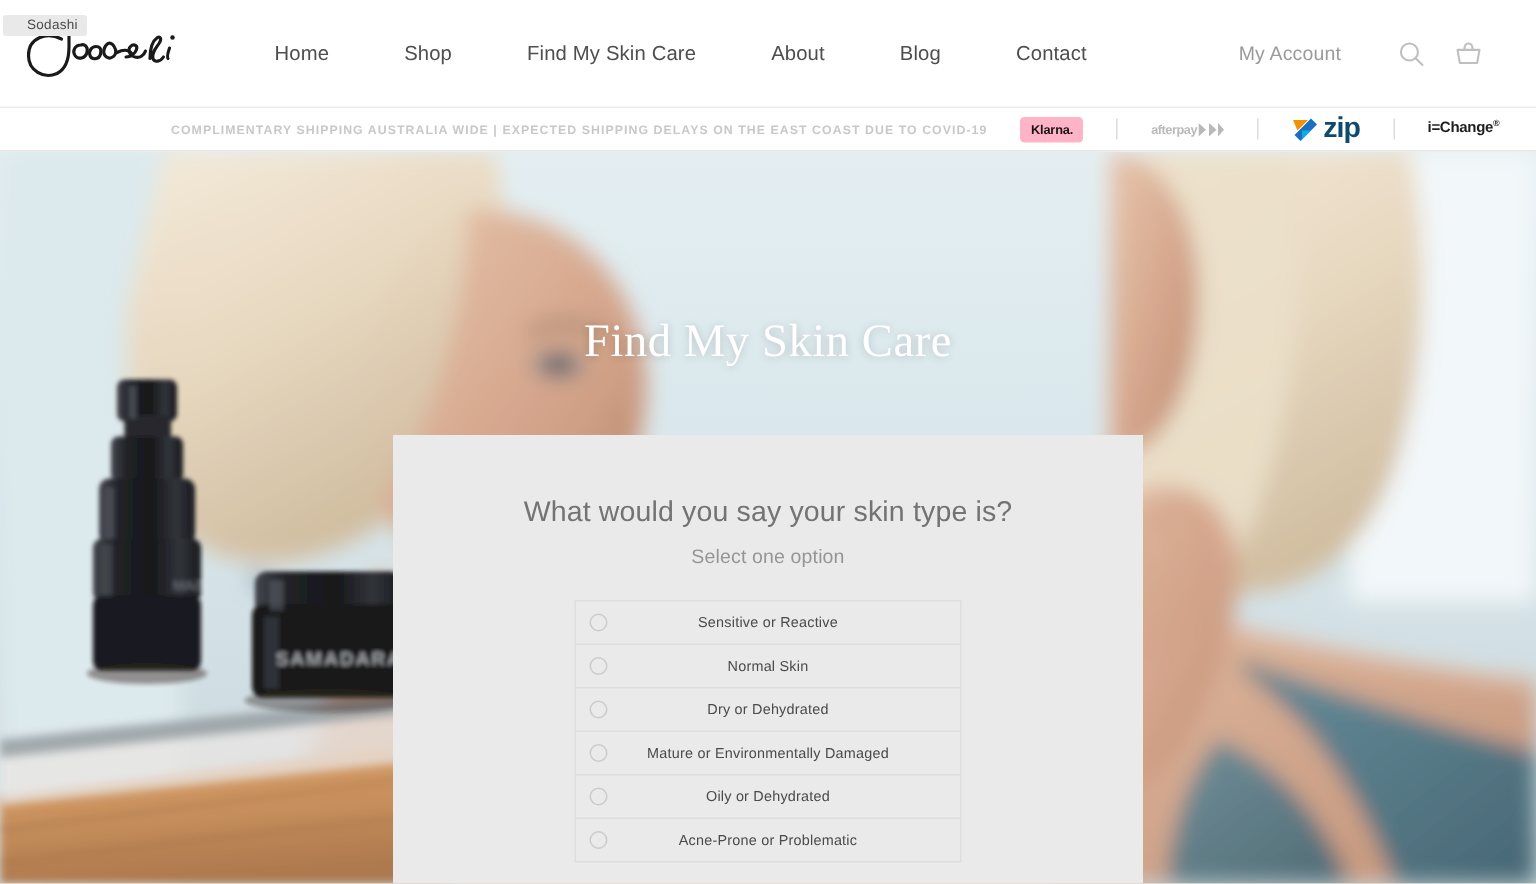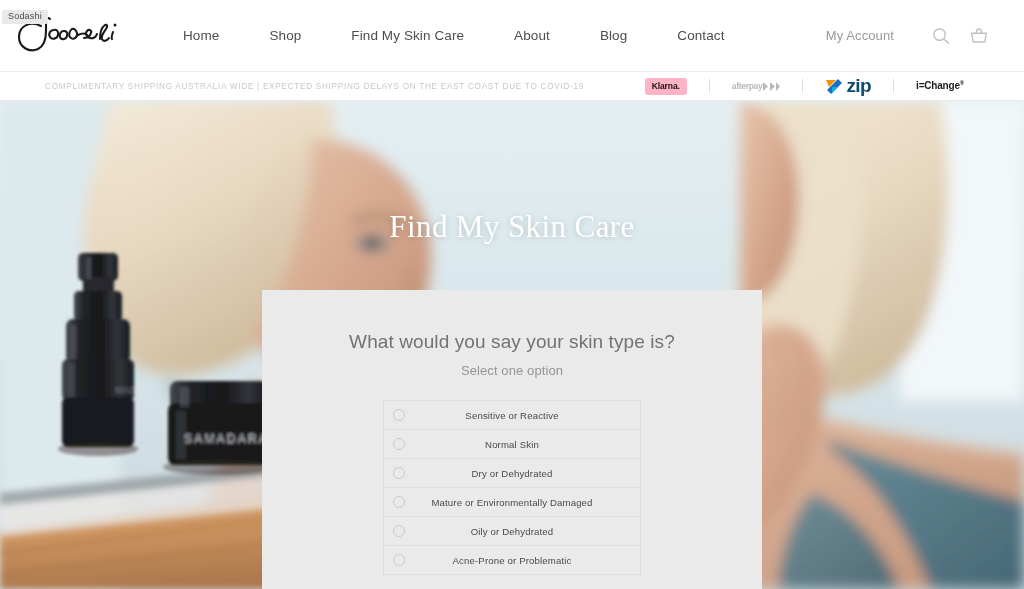--- a/index.html
+++ b/index.html
@@ -18,21 +18,21 @@
     position:absolute; top:0; left:0; width:1024px; height:72px;
     background:#ffffff; display:flex; align-items:center;
     border-bottom:1px solid #ececec; z-index:30;
   }
   .logo-wrap { position:relative; width:150px; height:72px; flex:0 0 150px; }
   .logo-svg { position:absolute; left:14px; top:13px; }
   .brand-tip {
     position:absolute; left:2px; top:10px;
     background:#e9e9e9; color:#4a4a4a;
     font-size:9px; letter-spacing:.2px;
-    padding:2px 6px 3px 6px; border-radius:2px;
+    padding:2px 6px 3px 16px; border-radius:2px;
     z-index:40; line-height:1.1;
   }
 
   .nav { display:flex; align-items:center; gap:12px; margin-left:14px; }
   .nav a {
     color:#4e4e4e; font-size:13.5px; text-decoration:none;
     padding:0 19px; letter-spacing:.1px; white-space:nowrap;
   }
 
   .header-right {
@@ -47,21 +47,21 @@
   .hicon-btn { padding:0 8px; background:none; border:none; cursor:pointer; display:flex; }
 
   
   .announce {
     position:absolute; top:72px; left:0; width:1024px; height:29px;
     background:#ffffff; display:flex; align-items:center;
     border-bottom:1px solid #e8e8e8; z-index:29;
   }
   .announce-text {
     color:#c8c8c8; font-size:8.2px; letter-spacing:.72px;
-    padding-left:45px; white-space:nowrap; font-weight:400;
+    padding-left:114px; white-space:nowrap; font-weight:700;
   }
   .pay-row {
     margin-left:auto; display:flex; align-items:center;
     padding-right:38px; height:29px;
   }
   .pay-cell { display:flex; align-items:center; justify-content:center; padding:0 22px; }
   .pay-div { width:1px; height:14px; background:#dcdcdc; }
 
   .klarna {
     background:#ffb3c7; color:#17120f; font-size:8.5px; font-weight:bold;

